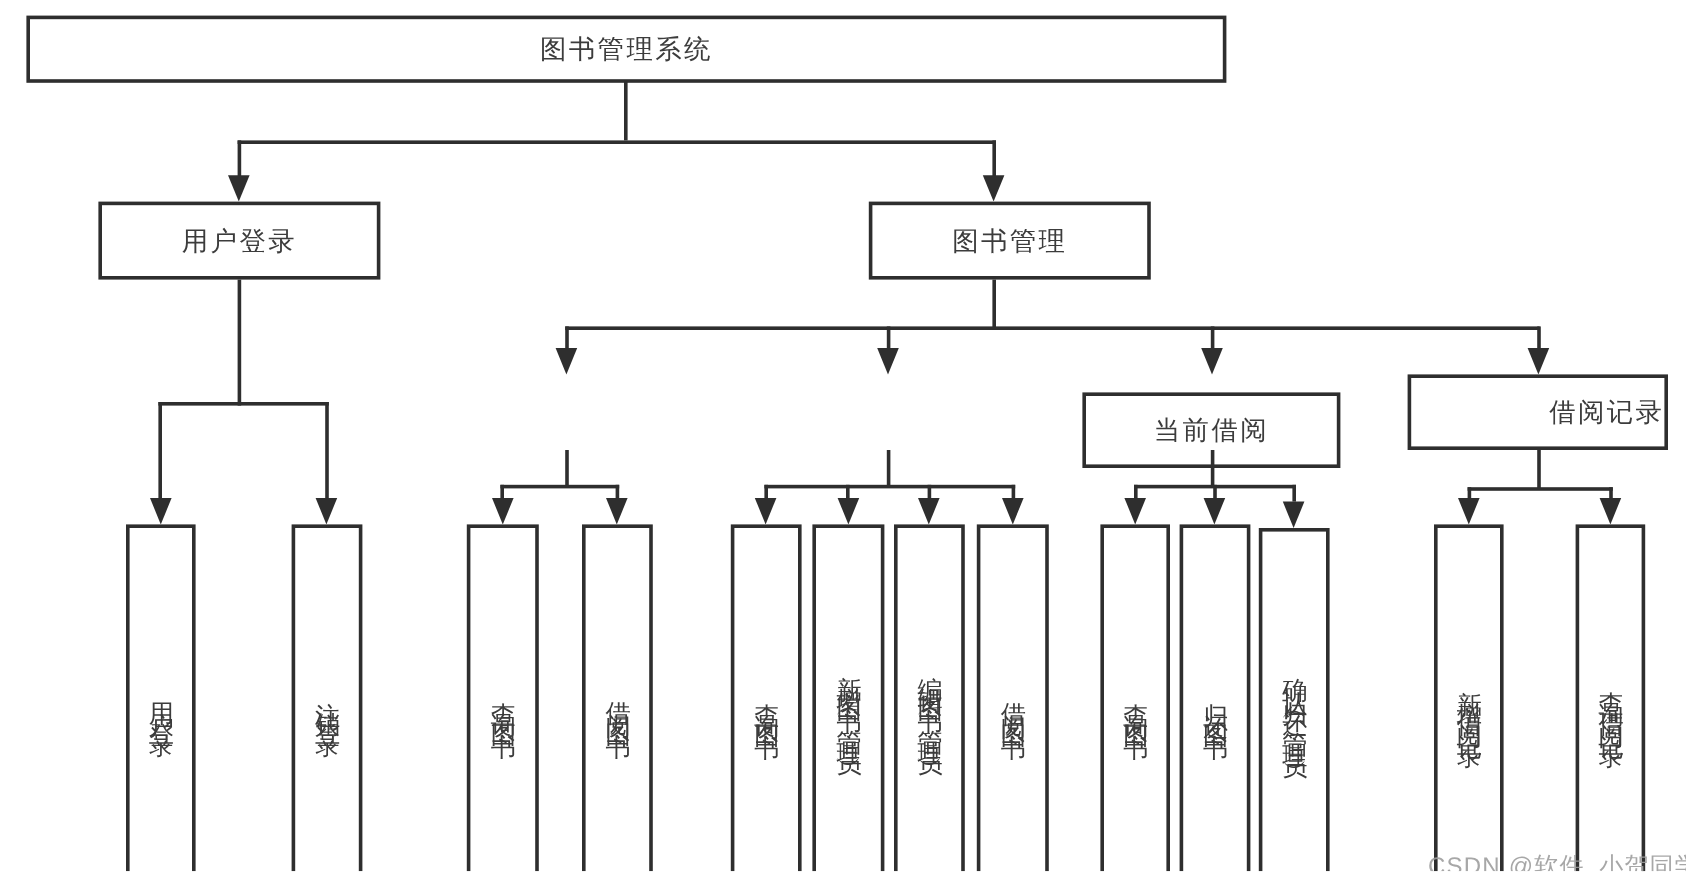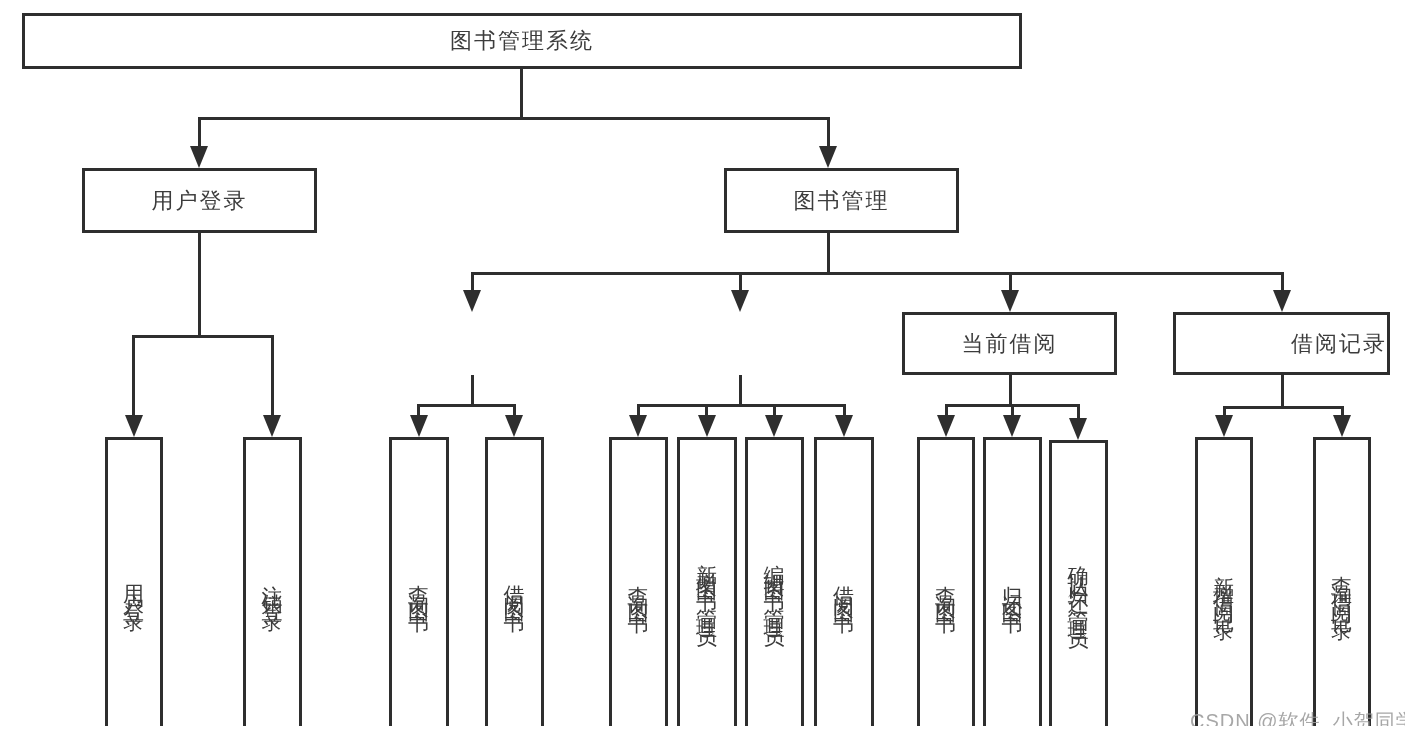--- a/index.html
+++ b/index.html
@@ -78,21 +78,21 @@
   <div class="hline" style="left:471px;top:272px;width:812px;"></div>
   <div class="vline" style="left:471px;top:272px;height:20px;"></div>
   <div class="arr" style="left:463px;top:290px;"></div>
   <div class="vline" style="left:739px;top:272px;height:20px;"></div>
   <div class="arr" style="left:731px;top:290px;"></div>
   <div class="vline" style="left:1009px;top:272px;height:20px;"></div>
   <div class="arr" style="left:1001px;top:290px;"></div>
   <div class="vline" style="left:1281px;top:272px;height:20px;"></div>
   <div class="arr" style="left:1273px;top:290px;"></div>
 
-  <div class="box" style="left:902px;top:312px;width:215px;height:63px;">
+  <div class="box" style="left:902px;top:327px;width:215px;height:63px;">
     <span class="h-label">当前借阅</span>
   </div>
   <div class="box" style="left:1173px;top:312px;width:217px;height:63px;justify-content:flex-end;">
     <span class="h-label">借阅记录</span>
   </div>
 
   <div class="vline" style="left:471px;top:375px;height:31px;"></div>
   <div class="hline" style="left:417px;top:404px;width:99px;"></div>
   <div class="vline" style="left:417px;top:404px;height:12px;"></div>
   <div class="arr" style="left:410px;top:415px;"></div>

